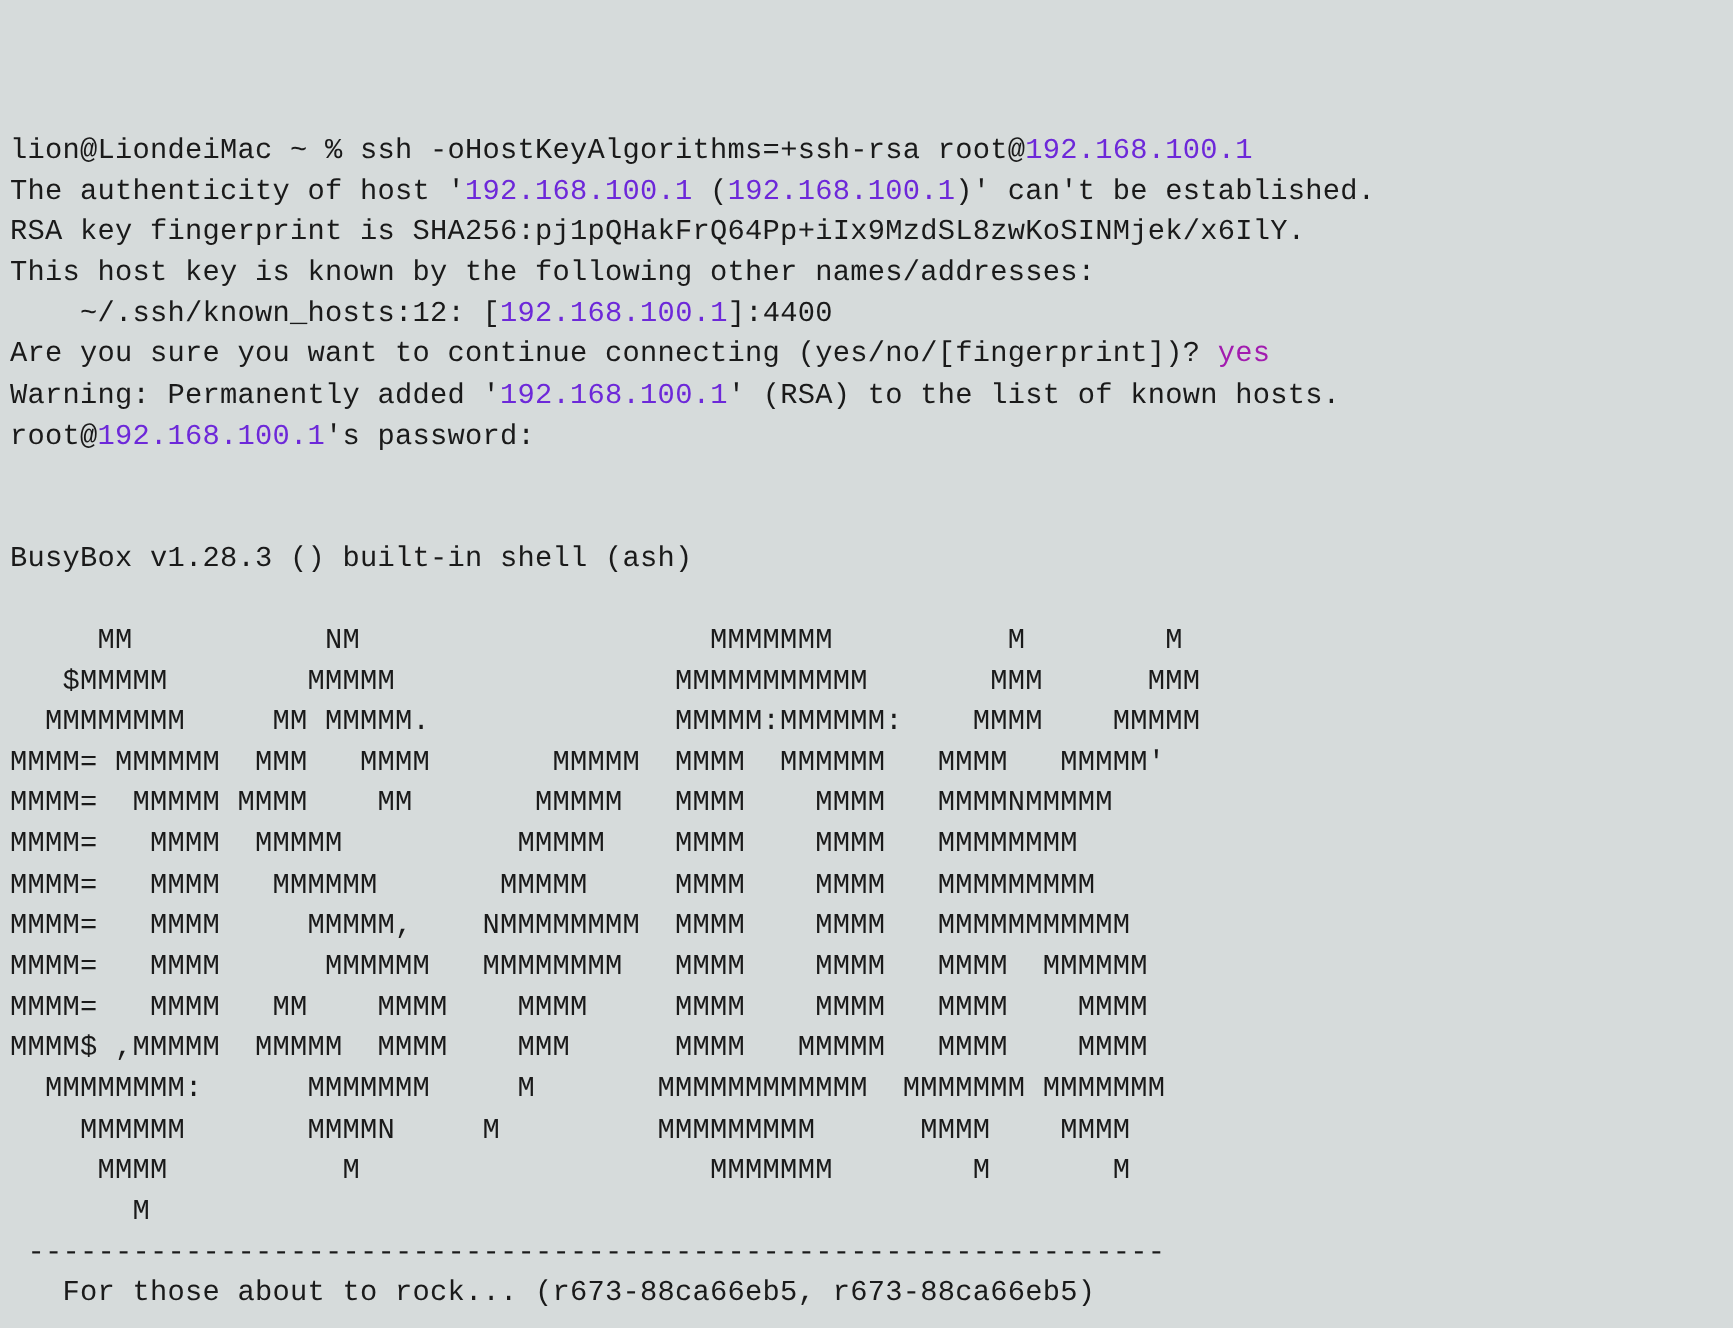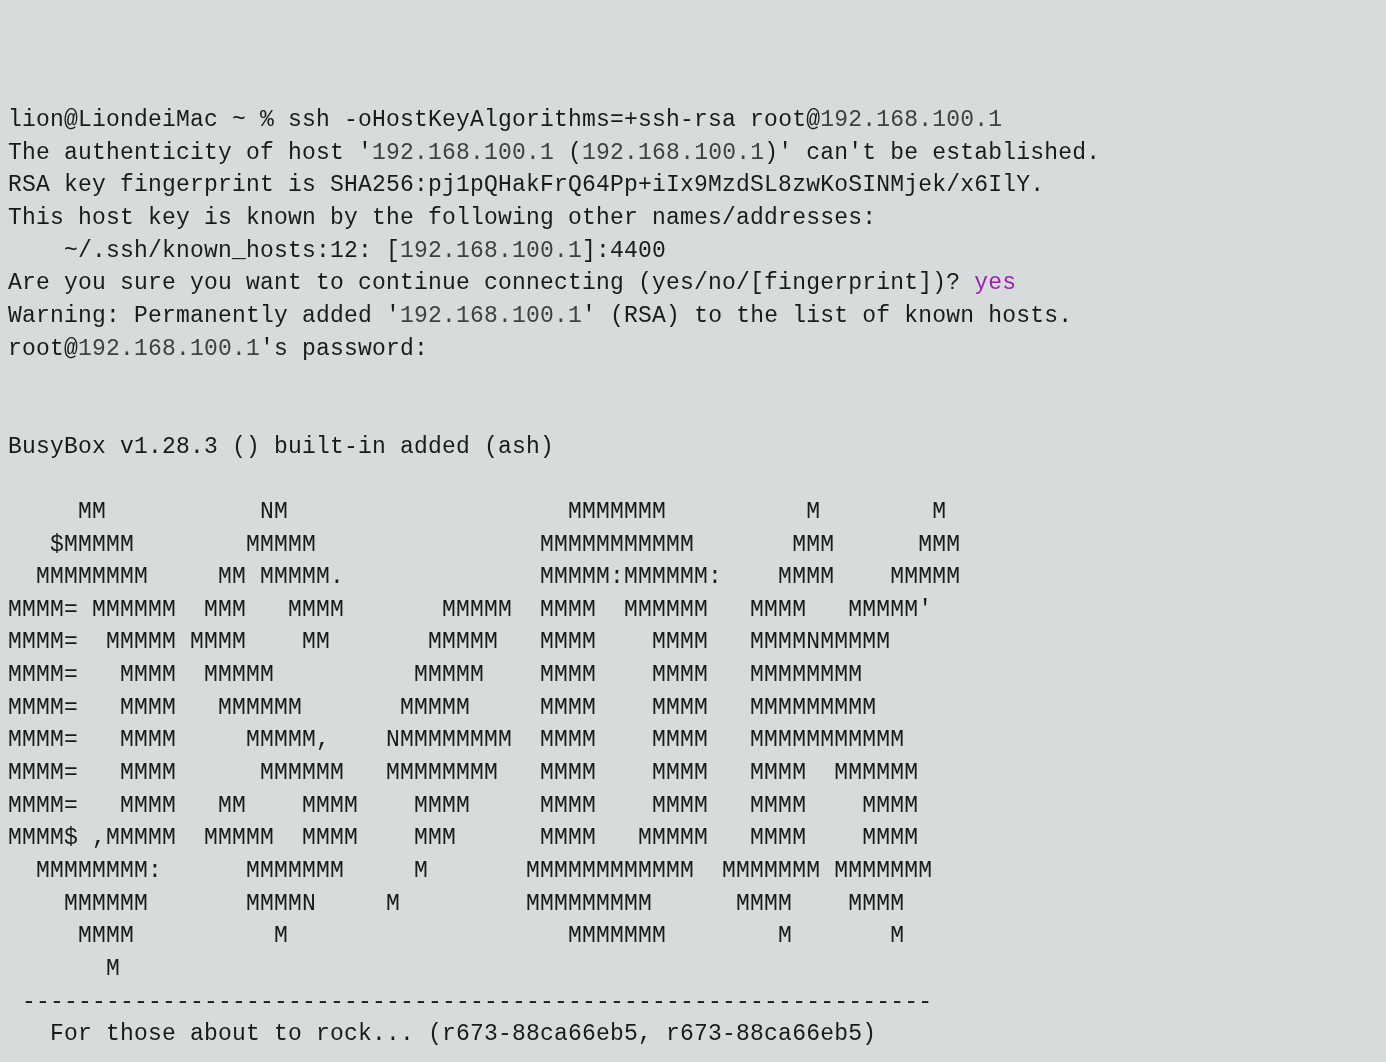--- a/index.html
+++ b/index.html
@@ -6,27 +6,27 @@
     body {
       background: #d6dbdb;
       color: #1a1a1a;
       font-family: "SF Mono", Menlo, Monaco, Consolas, "Courier New", monospace;
       font-size: 23px;
       line-height: 1.42;
       padding: 6px 8px;
       white-space: pre;
       letter-spacing: 0.2px;
     }
-    .ip { color: #404040; }
+    .ip { color: #6d28d9; }
     .yes { color: #a21caf; }
     .line { display: block; }
   </style>
 </head>
 <body>
 
 
 <div id="terminal"><span class="line"><span>lion@LiondeiMac ~ % </span><span>ssh -oHostKeyAlgorithms=+ssh-rsa root@</span><span class="ip">192.168.100.1</span></span><span class="line"><span>The authenticity of host '</span><span class="ip">192.168.100.1</span><span> (</span><span class="ip">192.168.100.1</span><span>)' can't be established.</span></span><span class="line"><span>RSA key fingerprint is SHA256:pj1pQHakFrQ64Pp+iIx9MzdSL8zwKoSINMjek/x6IlY.</span></span><span class="line"><span>This host key is known by the following other names/addresses:</span></span><span class="line"><span>    ~/.ssh/known_hosts:12: [</span><span class="ip">192.168.100.1</span><span>]:4400</span></span><span class="line"><span>Are you sure you want to continue connecting (yes/no/[fingerprint])? </span><span class="yes">yes</span></span><span class="line"><span>Warning: Permanently added '</span><span class="ip">192.168.100.1</span><span>' (RSA) to the list of known hosts.</span></span><span class="line"><span>root@</span><span class="ip">192.168.100.1</span><span>'s password:</span></span><span class="line"></span>
 
-<span class="line"><span>BusyBox v1.28.3 () built-in added (ash)</span></span>
+<span class="line"><span>BusyBox v1.28.3 () built-in shell (ash)</span></span>
 <span class="line"><span>     MM           NM                    MMMMMMM          M        M</span></span><span class="line"><span>   $MMMMM        MMMMM                MMMMMMMMMMM       MMM      MMM</span></span><span class="line"><span>  MMMMMMMM     MM MMMMM.              MMMMM:MMMMMM:    MMMM    MMMMM</span></span><span class="line"><span>MMMM= MMMMMM  MMM   MMMM       MMMMM  MMMM  MMMMMM   MMMM   MMMMM'</span></span><span class="line"><span>MMMM=  MMMMM MMMM    MM       MMMMM   MMMM    MMMM   MMMMNMMMMM</span></span><span class="line"><span>MMMM=   MMMM  MMMMM          MMMMM    MMMM    MMMM   MMMMMMMM</span></span><span class="line"><span>MMMM=   MMMM   MMMMMM       MMMMM     MMMM    MMMM   MMMMMMMMM</span></span><span class="line"><span>MMMM=   MMMM     MMMMM,    NMMMMMMMM  MMMM    MMMM   MMMMMMMMMMM</span></span><span class="line"><span>MMMM=   MMMM      MMMMMM   MMMMMMMM   MMMM    MMMM   MMMM  MMMMMM</span></span><span class="line"><span>MMMM=   MMMM   MM    MMMM    MMMM     MMMM    MMMM   MMMM    MMMM</span></span><span class="line"><span>MMMM$ ,MMMMM  MMMMM  MMMM    MMM      MMMM   MMMMM   MMMM    MMMM</span></span><span class="line"><span>  MMMMMMMM:      MMMMMMM     M       MMMMMMMMMMMM  MMMMMMM MMMMMMM</span></span><span class="line"><span>    MMMMMM       MMMMN     M         MMMMMMMMM      MMMM    MMMM</span></span><span class="line"><span>     MMMM          M                    MMMMMMM        M       M</span></span><span class="line"><span>       M</span></span><span class="line"><span> -----------------------------------------------------------------</span></span><span class="line"><span>   For those about to rock... (r673-88ca66eb5, r673-88ca66eb5)</span></span><span class="line"><span> -----------------------------------------------------------------</span></span></div>
 
 
 
 
 </body></html>

